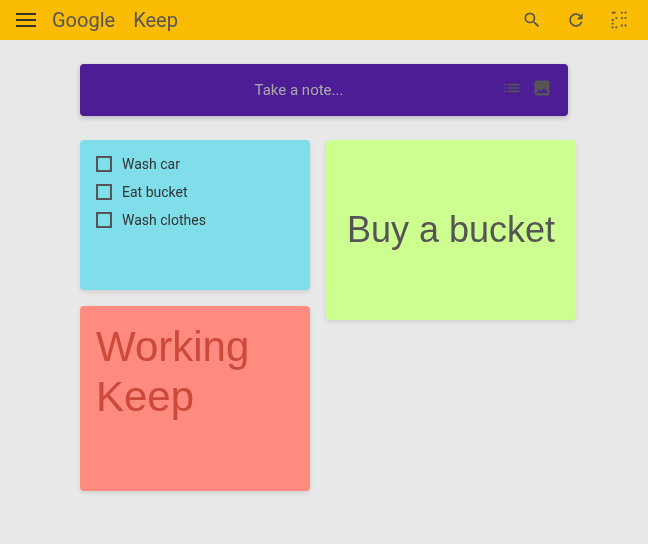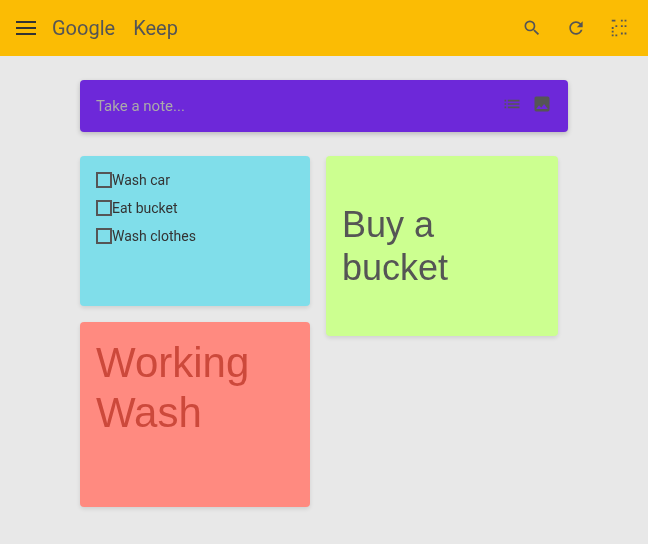--- a/index.html
+++ b/index.html
@@ -7,21 +7,21 @@
       font-family: 'Roboto', Arial, sans-serif;
       background: #e8e8e8;
       width: 648px;
       height: 544px;
       overflow: hidden;
     }
 
     
     .header {
       background: #FBBC04;
-      height: 56px;
+      height: 40px;
       display: flex;
       align-items: center;
       padding: 0 16px;
       justify-content: space-between;
     }
     .header-left {
       display: flex;
       align-items: center;
       gap: 16px;
     }
@@ -61,27 +61,28 @@
       cursor: pointer;
       color: #333;
       font-size: 18px;
     }
 
     
     .main-content {
       padding: 24px 80px;
     }
     .note-input-container {
-      background: #6d28d9;
+      background: #4c1d95;
       border-radius: 4px;
       box-shadow: 0 2px 5px rgba(0,0,0,0.2);
       display: flex;
       align-items: center;
       padding: 14px 16px;
       margin-bottom: 24px;
+      text-align: center;
     }
     .note-placeholder {
       flex: 1;
       color: #aaa;
       font-size: 15px;
     }
     .note-input-icons {
       display: flex;
       align-items: center;
       gap: 10px;
@@ -110,36 +111,37 @@
       padding: 16px;
       box-shadow: 0 2px 4px rgba(0,0,0,0.1);
     }
     .note-card-cyan {
       background: #80DEEA;
       width: 230px;
       min-height: 150px;
     }
     .note-card-green {
       background: #CCFF90;
-      width: 232px;
+      width: 250px;
       min-height: 180px;
       display: flex;
       align-items: center;
       justify-content: center;
     }
     .note-card-red {
       background: #FF8A80;
       width: 230px;
       min-height: 185px;
     }
 
     
     .checklist-item {
       display: flex;
       align-items: center;
+      gap: 10px;
       margin-bottom: 12px;
     }
     .checklist-item:last-child {
       margin-bottom: 0;
     }
     .checkbox {
       width: 16px;
       height: 16px;
       border: 2px solid #555;
       flex-shrink: 0;
@@ -237,21 +239,21 @@
           <div class="checkbox"></div>
           <span class="checklist-label">Eat bucket</span>
         </div>
         <div class="checklist-item">
           <div class="checkbox"></div>
           <span class="checklist-label">Wash clothes</span>
         </div>
       </div>
 
       <div class="note-card note-card-red">
-        <div class="note-big-text-red">Working Wash</div>
+        <div class="note-big-text-red">Working Keep</div>
       </div>
 
     </div>
 
     <div class="notes-column">
 
       <div class="note-card note-card-green">
         <div class="note-big-text">Buy a bucket</div>
       </div>
 

